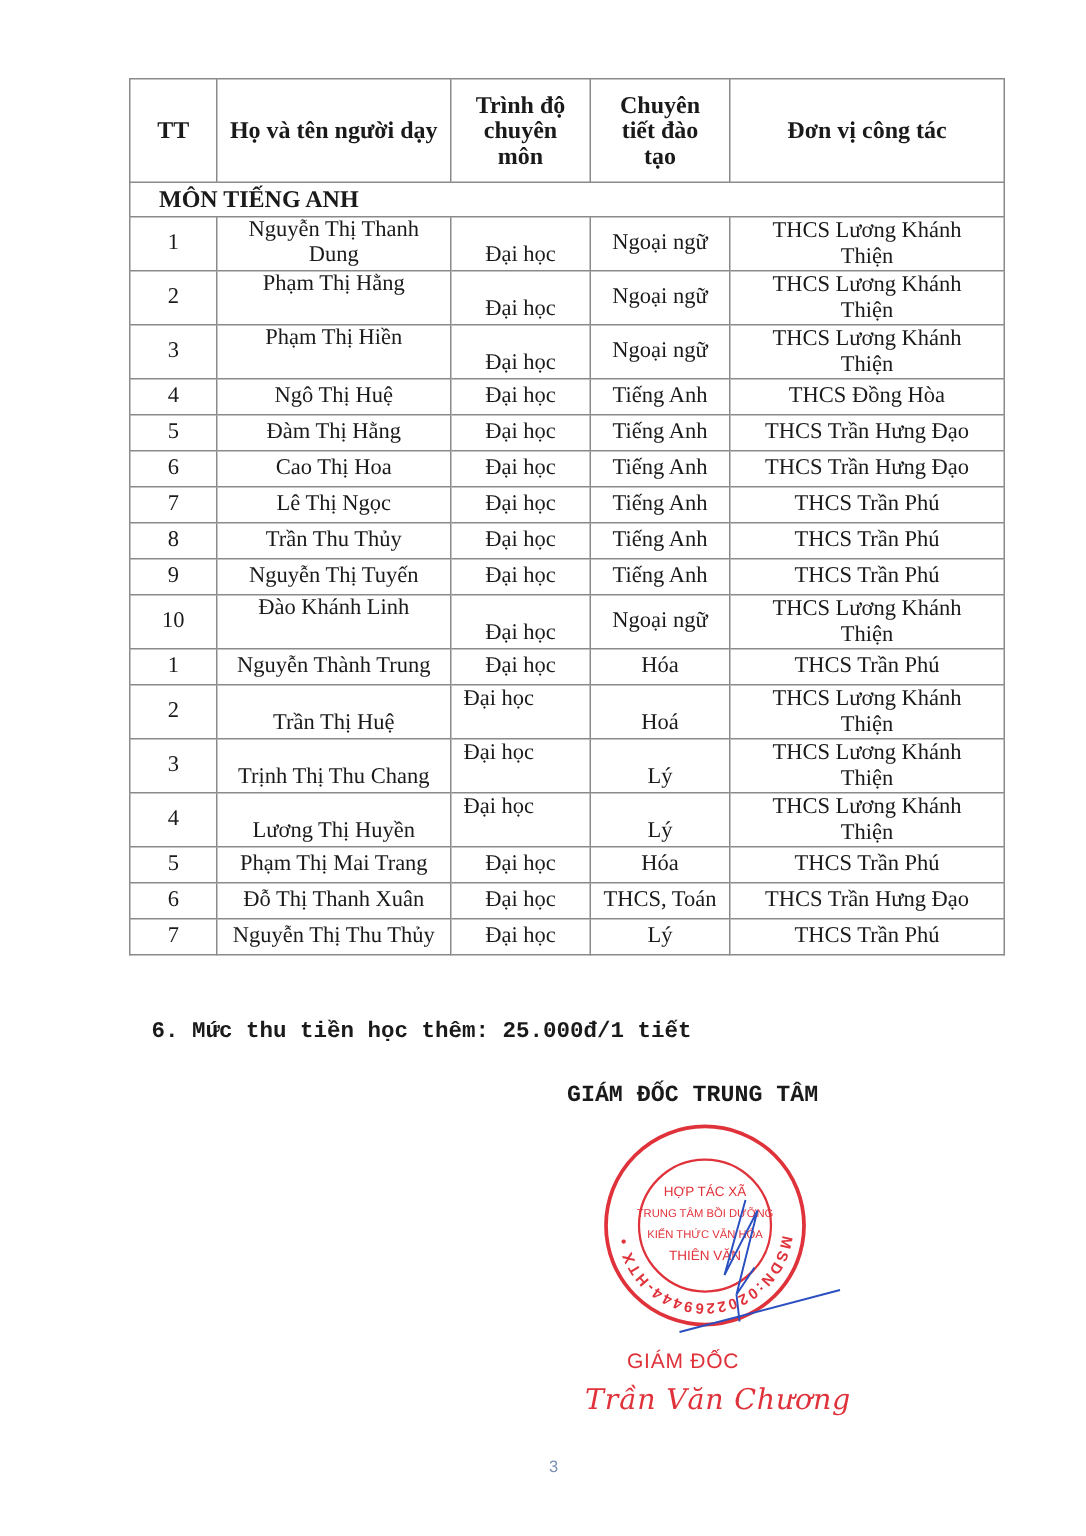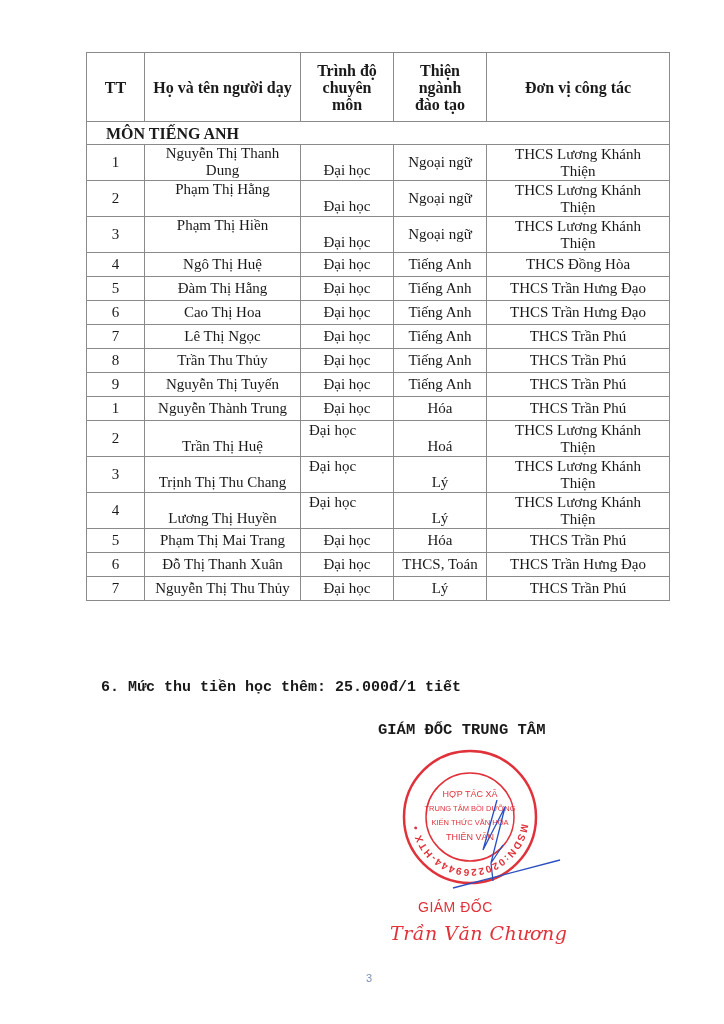--- a/index.html
+++ b/index.html
@@ -78,21 +78,21 @@
       <col class="c-name">
       <col class="c-level">
       <col class="c-major">
       <col class="c-unit">
   </colgroup>
   <thead>
     <tr>
       <th>TT</th>
       <th>Họ và tên người dạy</th>
       <th style="padding:0 14px;">Trình độ chuyên môn</th>
-      <th style="padding:0 12px;">Thiện ngành đào tạo</th>
+      <th style="padding:0 12px;">Chuyên tiết đào tạo</th>
       <th>Đơn vị công tác</th>
     </tr>
   </thead>
   <tbody id="tbody">
       <tr class="section">
         <td colspan="5">MÔN TIẾNG ANH</td>
       </tr>
       <tr class="r2">
         <td class="tt">1</td>
         <td class="name name-top-wrap">Nguyễn Thị Thanh Dung</td>
@@ -148,20 +148,27 @@
         <td class="level">Đại học</td>
         <td class="center">Tiếng Anh</td>
         <td class="center">THCS Trần Phú</td>
       </tr>
       <tr class="r1">
         <td class="tt">9</td>
         <td class="name">Nguyễn Thị Tuyến</td>
         <td class="level">Đại học</td>
         <td class="center">Tiếng Anh</td>
         <td class="center">THCS Trần Phú</td>
+      </tr>
+      <tr class="r2">
+        <td class="tt">10</td>
+        <td class="name name-top-wrap">Đào Khánh Linh</td>
+        <td class="level bottom">Đại học</td>
+        <td class="center">Ngoại ngữ</td>
+        <td class="center" style="padding: 0px 22px;">THCS Lương Khánh Thiện</td>
       </tr>
       <tr class="r1">
         <td class="tt">1</td>
         <td class="name">Nguyễn Thành Trung</td>
         <td class="level">Đại học</td>
         <td class="center">Hóa</td>
         <td class="center">THCS Trần Phú</td>
       </tr>
       <tr class="r2">
         <td class="tt">2</td>

